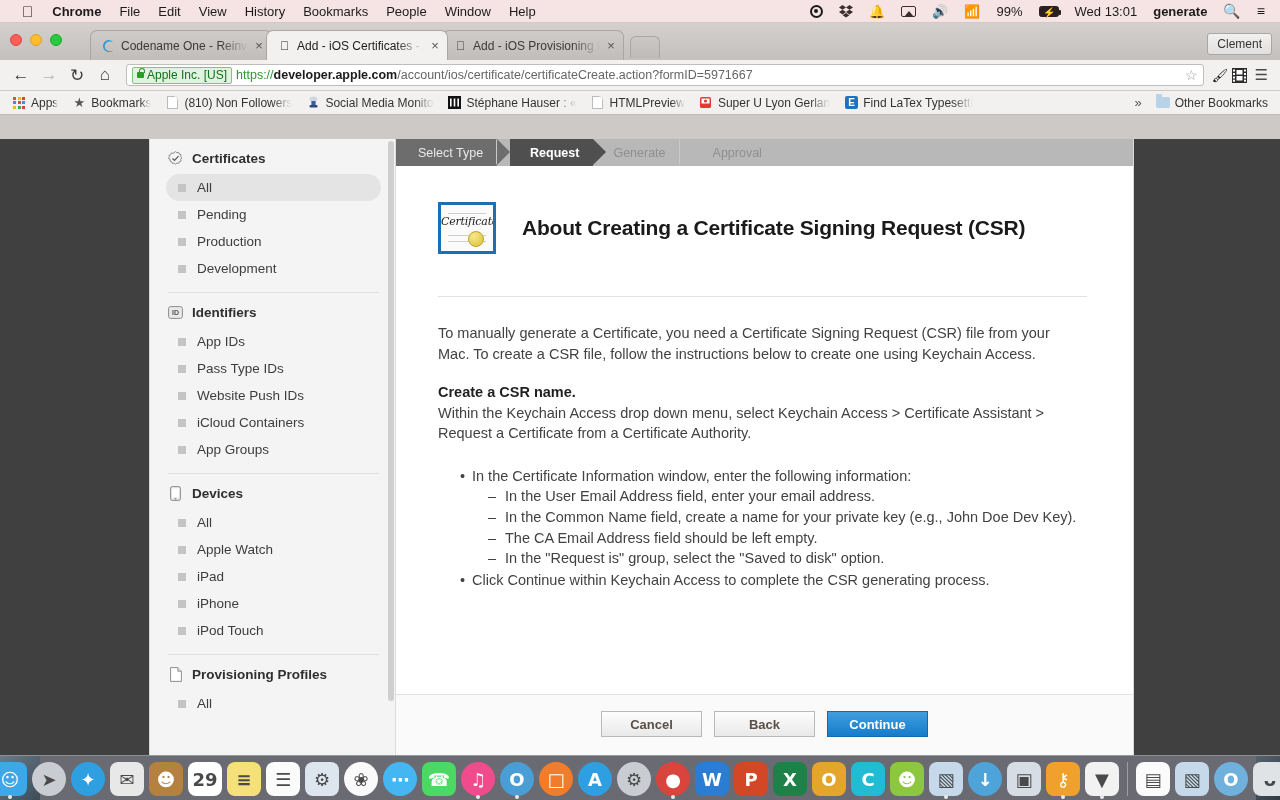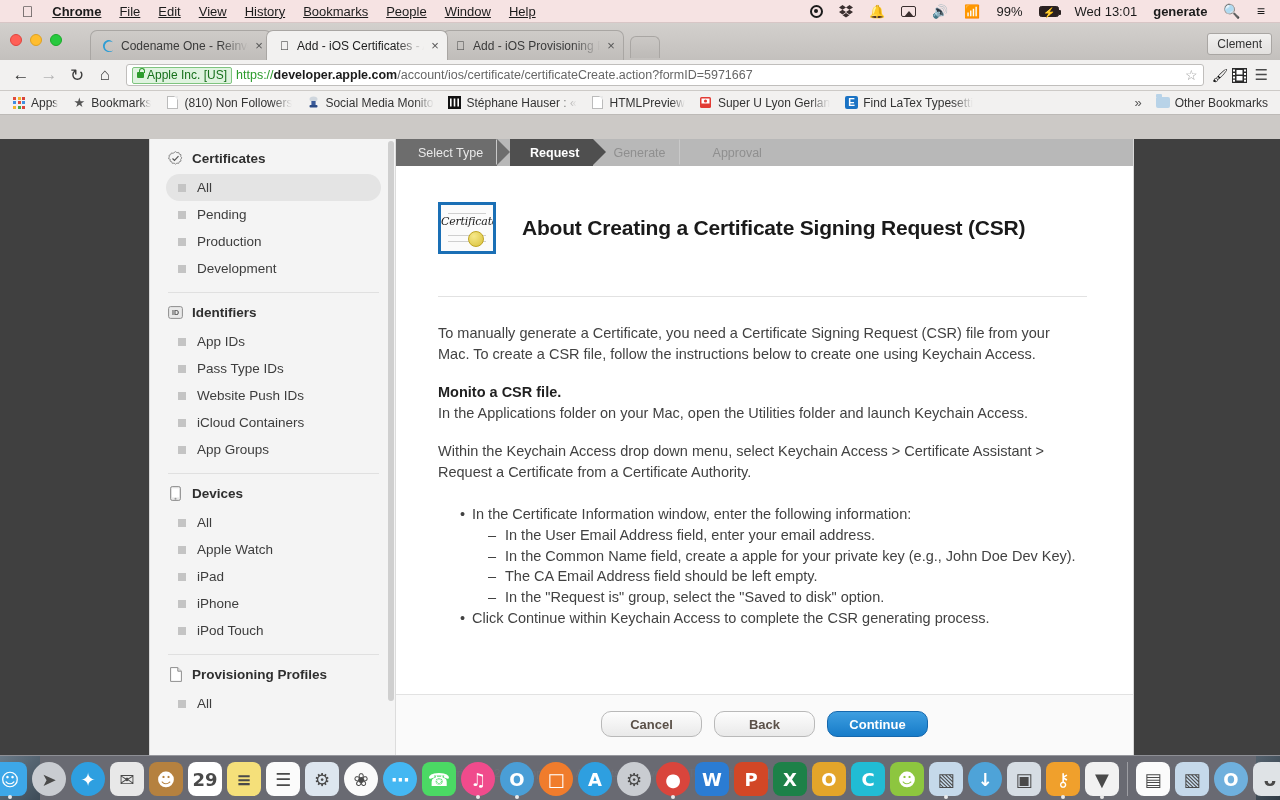--- a/index.html
+++ b/index.html
@@ -13,21 +13,21 @@
   
   .menubar {
     position: absolute; top: 0; left: 0; width: 1280px; height: 23px;
     background: #f6e3e3;
     display: flex; align-items: center;
     font-size: 13px; color: #1b1b1b;
     padding: 0 8px;
     border-bottom: 1px solid #d8c6c6;
   }
   .menubar .apple { font-size: 15px; padding: 0 10px 0 14px; line-height: 1; }
-  .menubar .mi { padding: 0 9px; white-space: nowrap; text-decoration: underline; }
+  .menubar .mi { padding: 0 9px; white-space: nowrap; }
   .menubar .mi.bold { font-weight: bold; }
   .menubar .spacer { flex: 1; }
   .menubar .ri { padding: 0 8px; display: flex; align-items: center; }
   .menubar .ri.bold { font-weight: bold; }
 
   .icon-target { width: 13px; height: 13px; border-radius: 50%;
     border: 2.5px solid #1b1b1b; position: relative; }
   .icon-target::after { content:''; position:absolute; left:50%; top:50%;
     width:4px; height:4px; background:#1b1b1b; border-radius:50%; transform:translate(-50%,-50%); }
   .icon-bell { font-size: 13px; line-height: 1; }
@@ -248,21 +248,21 @@
   ul.sub > li { position: relative; padding-left: 17px; }
   ul.sub > li::before { content: '–'; position: absolute; left: 0; }
 
   .footer-bar {
     border-top: 1px solid #e2e2e2; background: #fafafa;
     padding: 16px 0 18px 0; display: flex; justify-content: center; gap: 12px;
     margin-top: 20px;
   }
   .btn {
     font-size: 13px; font-weight: bold; padding: 0 18px; height: 26px;
-    border-radius: 10px; display: flex; align-items: center; justify-content: center;
+    border-radius: 0; display: flex; align-items: center; justify-content: center;
     min-width: 101px;
   }
   .btn-grey {
     color: #5a5048; border: 1px solid #b9b9b9;
     background: linear-gradient(#fdfdfd, #e9e9e9);
   }
   .btn-blue {
     color: #fff; border: 1px solid #1668ad;
     background: linear-gradient(#3e9ee0, #177cc9);
   }
@@ -662,30 +662,29 @@
               <div class="seal"></div>
             </div>
             <div class="page-title">About Creating a Certificate Signing Request (CSR)</div>
           </div>
 
           <div class="hr"></div>
 
           <div class="body-text">
             <p>To manually generate a Certificate, you need a Certificate Signing Request (CSR) file from your Mac. To create a CSR file, follow the instructions below to create one using Keychain Access.</p>
             <p class="tight">
-              <strong>Monito a CSR file.</strong>
+              <strong>Create a CSR name.</strong>
             </p>
-            <p>In the Applications folder on your Mac, open the Utilities folder and launch Keychain Access.</p>
             <p>Within the Keychain Access drop down menu, select Keychain Access &gt; Certificate Assistant &gt; Request a Certificate from a Certificate Authority.</p>
             <ul class="bullets">
               <li>
                 <span>In the Certificate Information window, enter the following information:</span>
                 <ul class="sub">
                   <li>In the User Email Address field, enter your email address.</li>
-                  <li>In the Common Name field, create a apple for your private key (e.g., John Doe Dev Key).</li>
+                  <li>In the Common Name field, create a name for your private key (e.g., John Doe Dev Key).</li>
                   <li>The CA Email Address field should be left empty.</li>
                   <li>In the "Request is" group, select the "Saved to disk" option.</li>
                 </ul>
               </li>
               <li>Click Continue within Keychain Access to complete the CSR generating process.</li>
             </ul>
           </div>
         </div>
 
         <div class="footer-bar">

